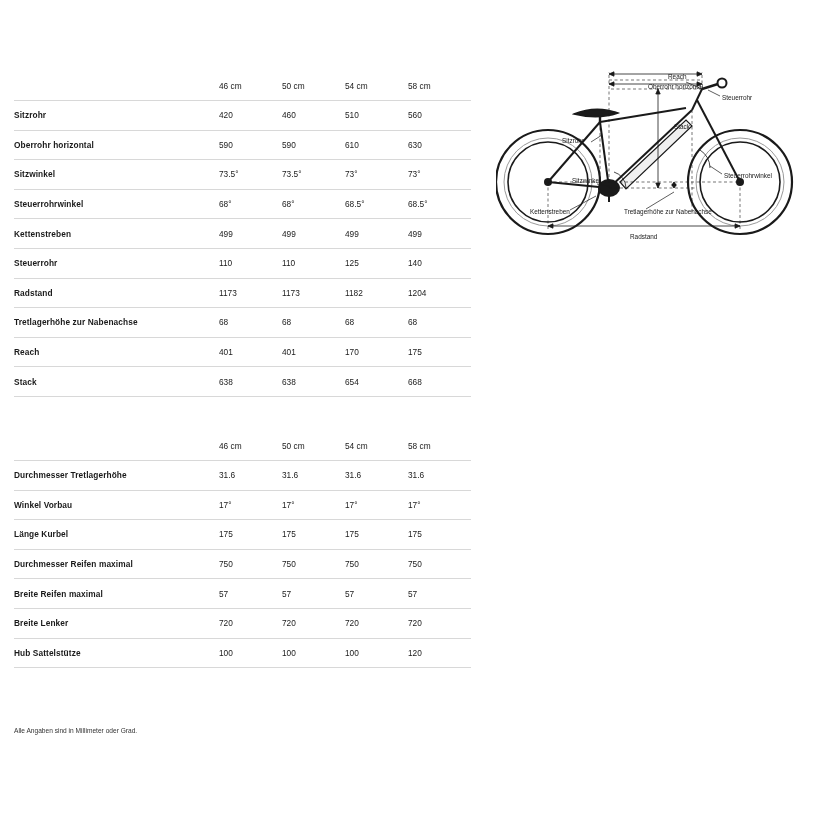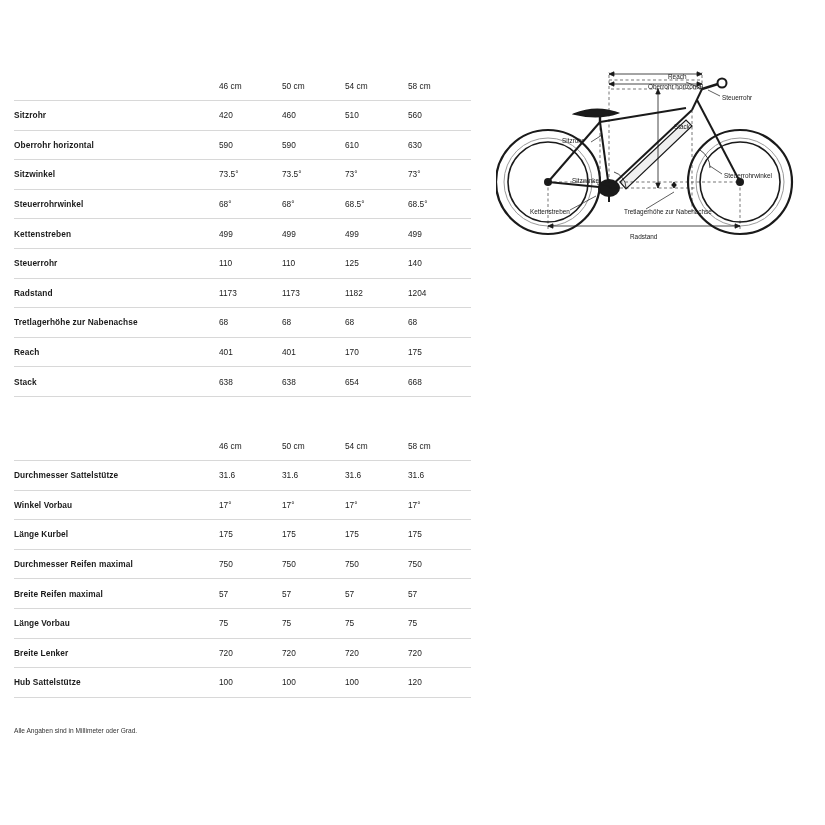--- a/index.html
+++ b/index.html
@@ -195,21 +195,21 @@
       <tr>
         <th></th>
         <th class="valhead">46 cm</th>
         <th class="valhead">50 cm</th>
         <th class="valhead">54 cm</th>
         <th class="valhead">58 cm</th>
       </tr>
     </thead>
     <tbody>
       <tr>
-        <td class="rowlabel">Durchmesser Sattelstütze</td>
+        <td class="rowlabel">Durchmesser Tretlagerhöhe</td>
         <td class="val">31.6</td>
         <td class="val">31.6</td>
         <td class="val">31.6</td>
         <td class="val">31.6</td>
       </tr>
       <tr>
         <td class="rowlabel">Winkel Vorbau</td>
         <td class="val">17°</td>
         <td class="val">17°</td>
         <td class="val">17°</td>
@@ -228,27 +228,20 @@
         <td class="val">750</td>
         <td class="val">750</td>
         <td class="val">750</td>
       </tr>
       <tr>
         <td class="rowlabel">Breite Reifen maximal</td>
         <td class="val">57</td>
         <td class="val">57</td>
         <td class="val">57</td>
         <td class="val">57</td>
-      </tr>
-      <tr>
-        <td class="rowlabel">Länge Vorbau</td>
-        <td class="val">75</td>
-        <td class="val">75</td>
-        <td class="val">75</td>
-        <td class="val">75</td>
       </tr>
       <tr>
         <td class="rowlabel">Breite Lenker</td>
         <td class="val">720</td>
         <td class="val">720</td>
         <td class="val">720</td>
         <td class="val">720</td>
       </tr>
       <tr>
         <td class="rowlabel">Hub Sattelstütze</td>

